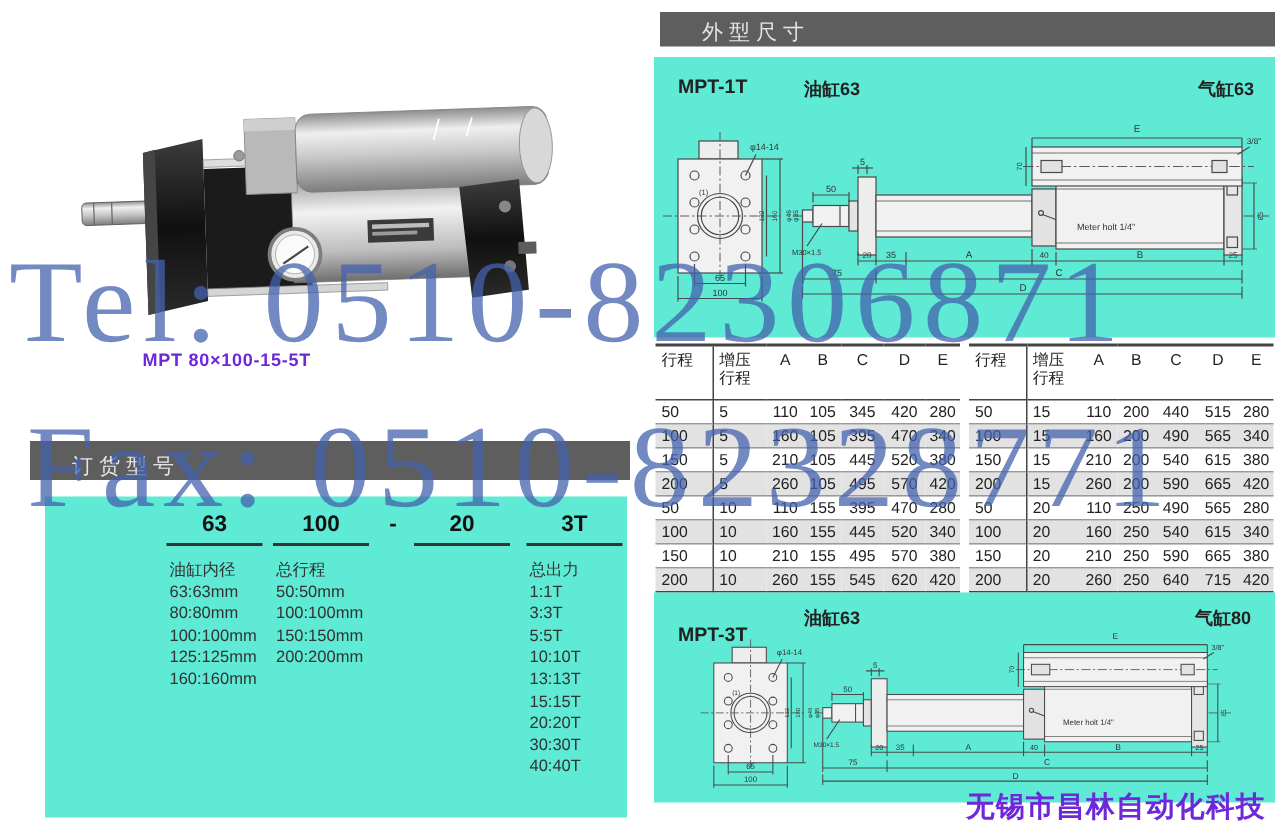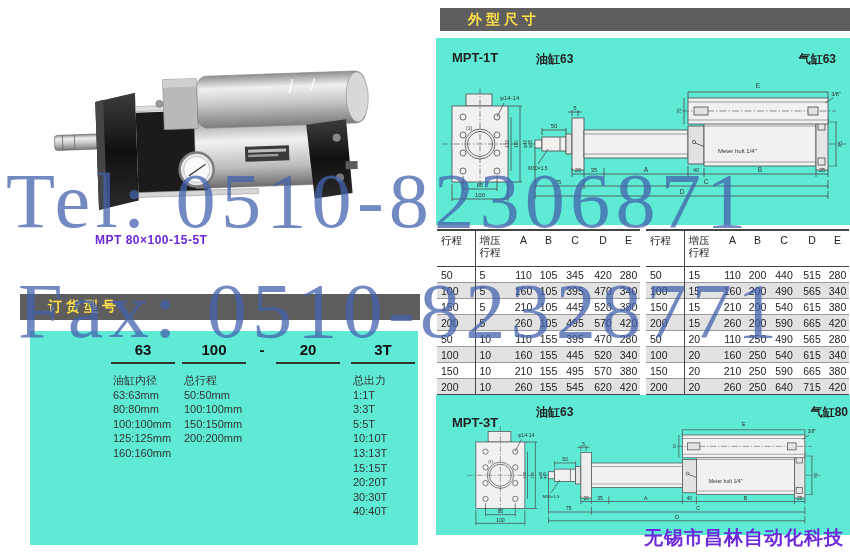--- a/index.html
+++ b/index.html
@@ -1,22 +1,22 @@
 <!DOCTYPE html>
 <html><head>
 <meta charset="utf-8">
 <style>
   html,body{margin:0;padding:0}
   body{width:850px;height:553px;position:relative;background:#fff;overflow:hidden;
        font-family:"Liberation Sans",sans-serif;color:#222}
   .abs{position:absolute}
 
   
-  .hdr-bar{position:absolute;background:#5e5e5e;color:#fde047;font-weight:bold;
-           font-size:14px;letter-spacing:4px;display:flex;align-items:center}
+  .hdr-bar{position:absolute;background:#5e5e5e;color:#e5e5e5;font-weight:normal;
+           font-size:14px;letter-spacing:4px;display:flex;align-items:flex-end}
   .hdr-bar span{padding-left:28px}
 
   
   .panel{position:absolute;background:#5eead4}
 
   
   #photo{left:45px;top:66px;width:335px;height:168px}
   #caption{left:95px;top:233px;width:240px;text-align:left;font-size:12px;
            font-weight:bold;color:#6d28d9;letter-spacing:.5px}
 
@@ -506,21 +506,21 @@
         <td>640</td>
         <td>715</td>
         <td>420</td>
       </tr>
     </tbody>
 </table>
 
 <div class="panel" style="left:436px;top:395px;width:414px;height:140px">
   <div class="dwg-title t-model" style="left:16px;top:20px">MPT-3T</div>
   <div class="dwg-title t-oil" style="left:100px;top:9px">油缸63</div>
-  <div class="dwg-title t-air" style="right:2px;top:9px">气缸80</div>
+  <div class="dwg-title t-air" style="right:16px;top:9px">气缸80</div>
   <svg class="dim-drawing" style="top:26px" width="414" height="112" viewBox="0 -8 414 128">
     <use href="#dwg"></use>
   <text x="64" y="10" font-size="6" text-anchor="start">φ14-14</text>
       <text x="30" y="40" font-size="5" text-anchor="start">(1)</text>
       <text x="44" y="97" font-size="6" text-anchor="middle">65</text>
       <text x="44" y="107" font-size="6" text-anchor="middle">100</text>
       <text x="73" y="54" font-size="4.5" text-anchor="middle" transform="rotate(-90 73 54)">132</text>
       <text x="82" y="54" font-size="4.5" text-anchor="middle" transform="rotate(-90 82 54)">160</text>
       <text x="118" y="38" font-size="6" text-anchor="middle">50</text>
       <text x="91" y="54" font-size="4.5" text-anchor="middle" transform="rotate(-90 91 54)">φ46</text>

